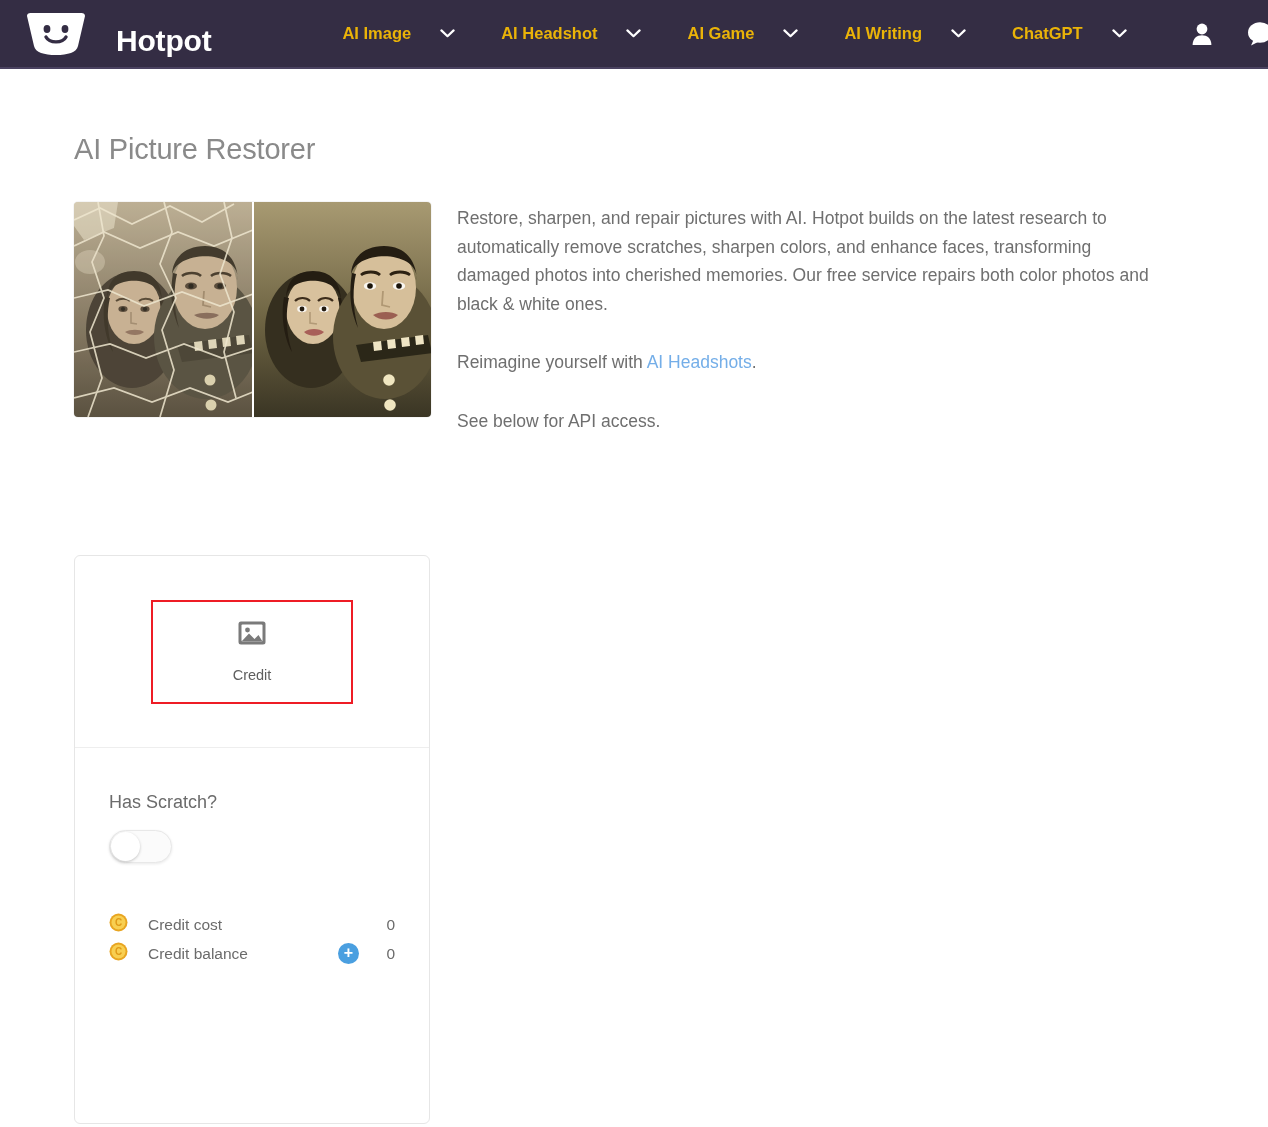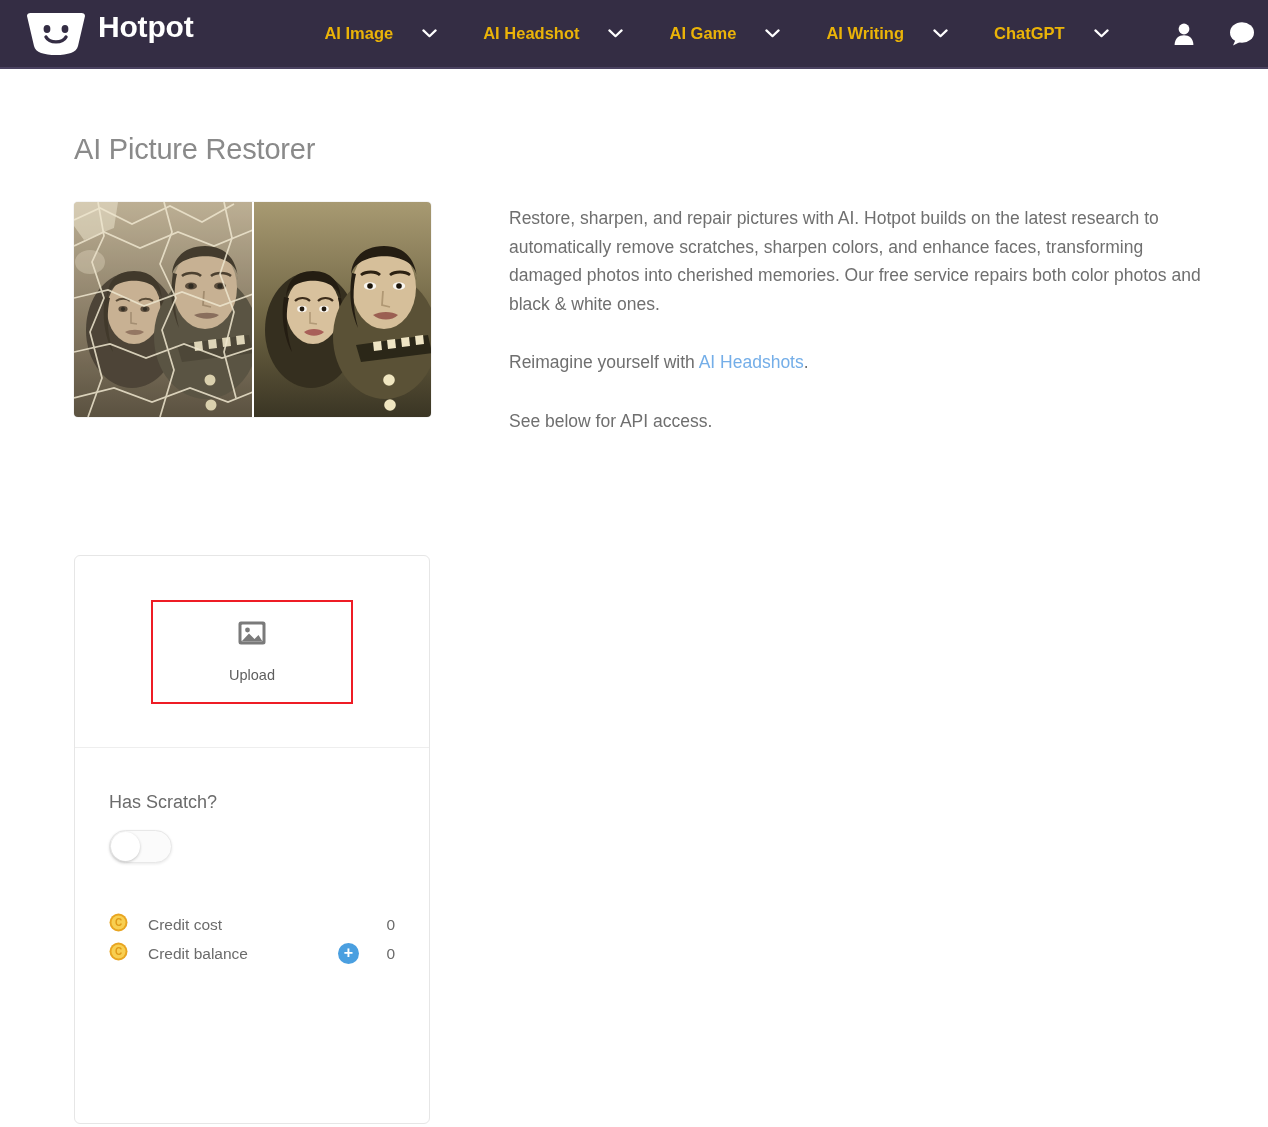--- a/index.html
+++ b/index.html
@@ -17,23 +17,23 @@
     position: relative;
     height: 69px;
     background: #342d44;
     border-bottom: 2px solid #4a4260;
     display: flex;
     align-items: center;
     width: 100%;
   }
   .brand {
     display: flex;
-    align-items: flex-start;
+    align-items: flex-end;
     margin-left: 24px;
-    gap: 10px;
+    gap: 28px;
     cursor: pointer;
   }
   .logo-mark { width: 64px; height: 44px; display: block; }
   .brand-name {
     color: #ffffff;
     font-size: 30px;
     font-weight: bold;
     letter-spacing: -0.2px;
     line-height: 1;
   }
@@ -88,21 +88,21 @@
   .hero-img {
     width: 357px;
     height: 215px;
     border-radius: 4px;
     overflow: hidden;
     flex: 0 0 auto;
     display: block;
     box-shadow: 0 0 0 1px rgba(0,0,0,0.04);
   }
   .hero-text {
-    margin-left: 78px;
+    margin-left: 26px;
     max-width: 712px;
     padding-top: 2px;
   }
   .hero-text p {
     margin: 0 0 30px 0;
     font-size: 17.5px;
     line-height: 28.5px;
     color: #6f6f6f;
   }
   .hero-text p:last-child { margin-bottom: 0; }
@@ -438,21 +438,21 @@
     <div class="upload-section">
       <div class="upload-box">
         <span>
           <svg width="30" height="26" viewBox="0 0 30 26">
             <rect x="1.5" y="1.5" width="27" height="23" rx="2.5" fill="#7a7a7a"></rect>
             <rect x="4.5" y="4.5" width="21" height="17" rx="1" fill="#ffffff"></rect>
             <circle cx="10.5" cy="10" r="2.4" fill="#7a7a7a"></circle>
             <path d="M4.5 21.5 L12 13.5 L17.5 19 L21.5 15 L25.5 21.5 Z" fill="#7a7a7a"></path>
           </svg>
         </span>
-        <span class="upload-label">Upload</span>
+        <span class="upload-label">Credit</span>
       </div>
     </div>
 
     <div class="settings-section">
       <div class="field-label">Has Scratch?</div>
       <div class="toggle">
         <div class="knob"></div>
       </div>
     </div>
 

